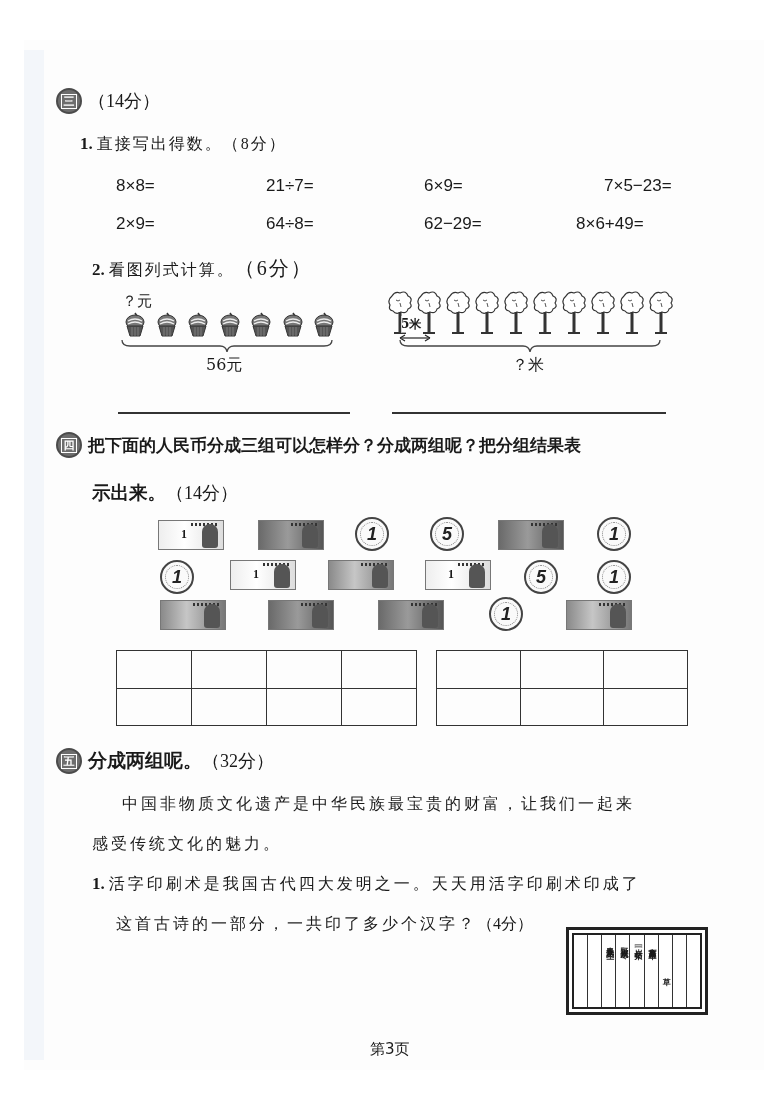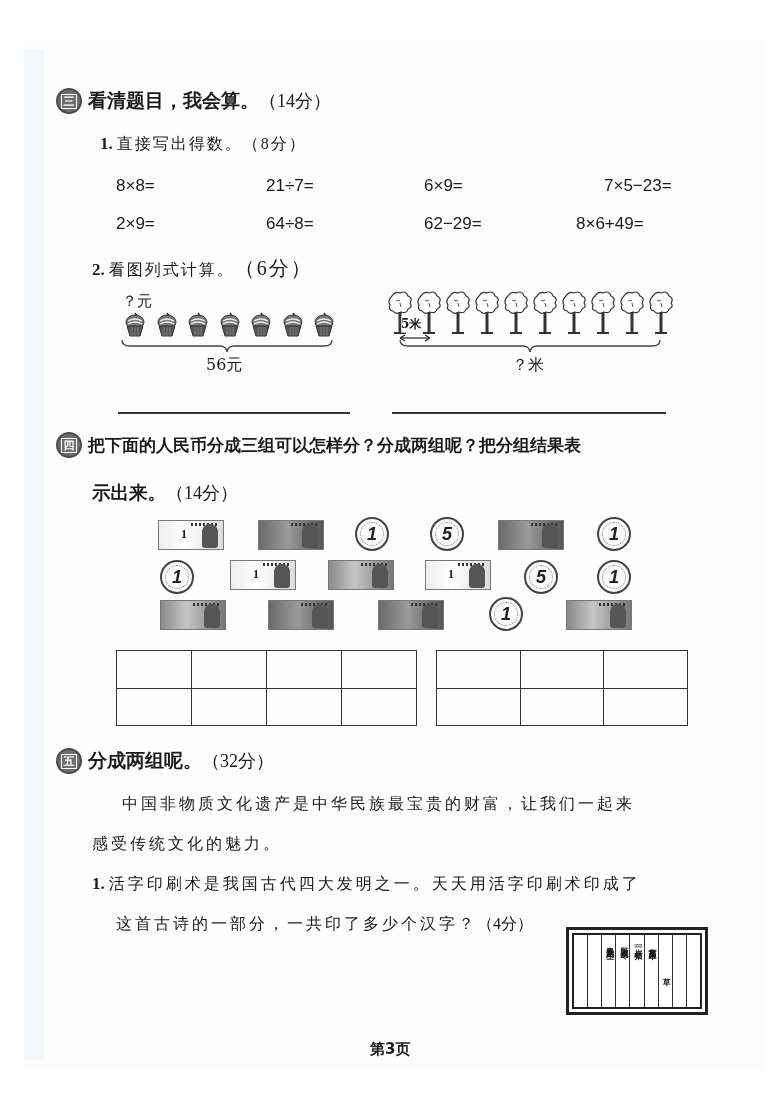--- a/index.html
+++ b/index.html
@@ -40,37 +40,36 @@
 
   .para { font-size: 16px; letter-spacing: 3px; }
 
   .poem-box { position: absolute; left: 566px; top: 927px; width: 142px; height: 88px; border: 3px solid #222; background:#fff; }
   .poem-inner { position: absolute; left: 3px; top: 3px; right: 3px; bottom: 3px; border: 2px solid #222; display: flex; flex-direction: row-reverse; }
   .poem-col { flex: 1; border-left: 1px solid #333; display: flex; justify-content: center; padding-top: 6px; }
   .poem-col:last-child { border-left: none; }
   .poem-col span { writing-mode: vertical-rl; font-family: "DejaVu Sans", sans-serif; font-size: 8px; font-weight: bold; letter-spacing: 1px; }
   .poem-col.title { align-items: center; padding-top: 0; }
 
-  .footer { font-family: "DejaVu Sans", "Liberation Sans", sans-serif; font-size: 15px; font-weight: bold; }
+  .footer { font-family: "DejaVu Sans", "Liberation Sans", sans-serif; font-size: 15px; font-weight: normal; }
 </style>
 </head>
 <body>
 
 <div class="page-bg"></div>
 <div class="page-edge"></div>
 
 <div class="abs section-head" style="left:56px; top:88px;">
   <span class="badge">
       <span class="badge-inner">三</span>
     </span>
-  <span>看清题目，我会算。</span>
   <span class="pts">（14分）</span>
 </div>
 
-<div class="abs q-title" style="left:100px; top:134px;text-align:right;">
+<div class="abs q-title" style="left:80px; top:134px;text-align:right;">
   <span class="q-num">1.</span><span>直接写出得数。</span><span class="pts" style="font-size:16px;">（8分）</span>
 </div>
 
 <div>
   <span class="abs calc" style="left:116px; top:176px;">8×8=</span>
   <span class="abs calc" style="left:266px; top:176px;">21÷7=</span>
   <span class="abs calc" style="left:424px; top:176px;">6×9=</span>
   <span class="abs calc" style="left:604px; top:176px;">7×5−23=</span>
   <span class="abs calc" style="left:116px; top:214px;">2×9=</span>
   <span class="abs calc" style="left:266px; top:214px;">64÷8=</span>

